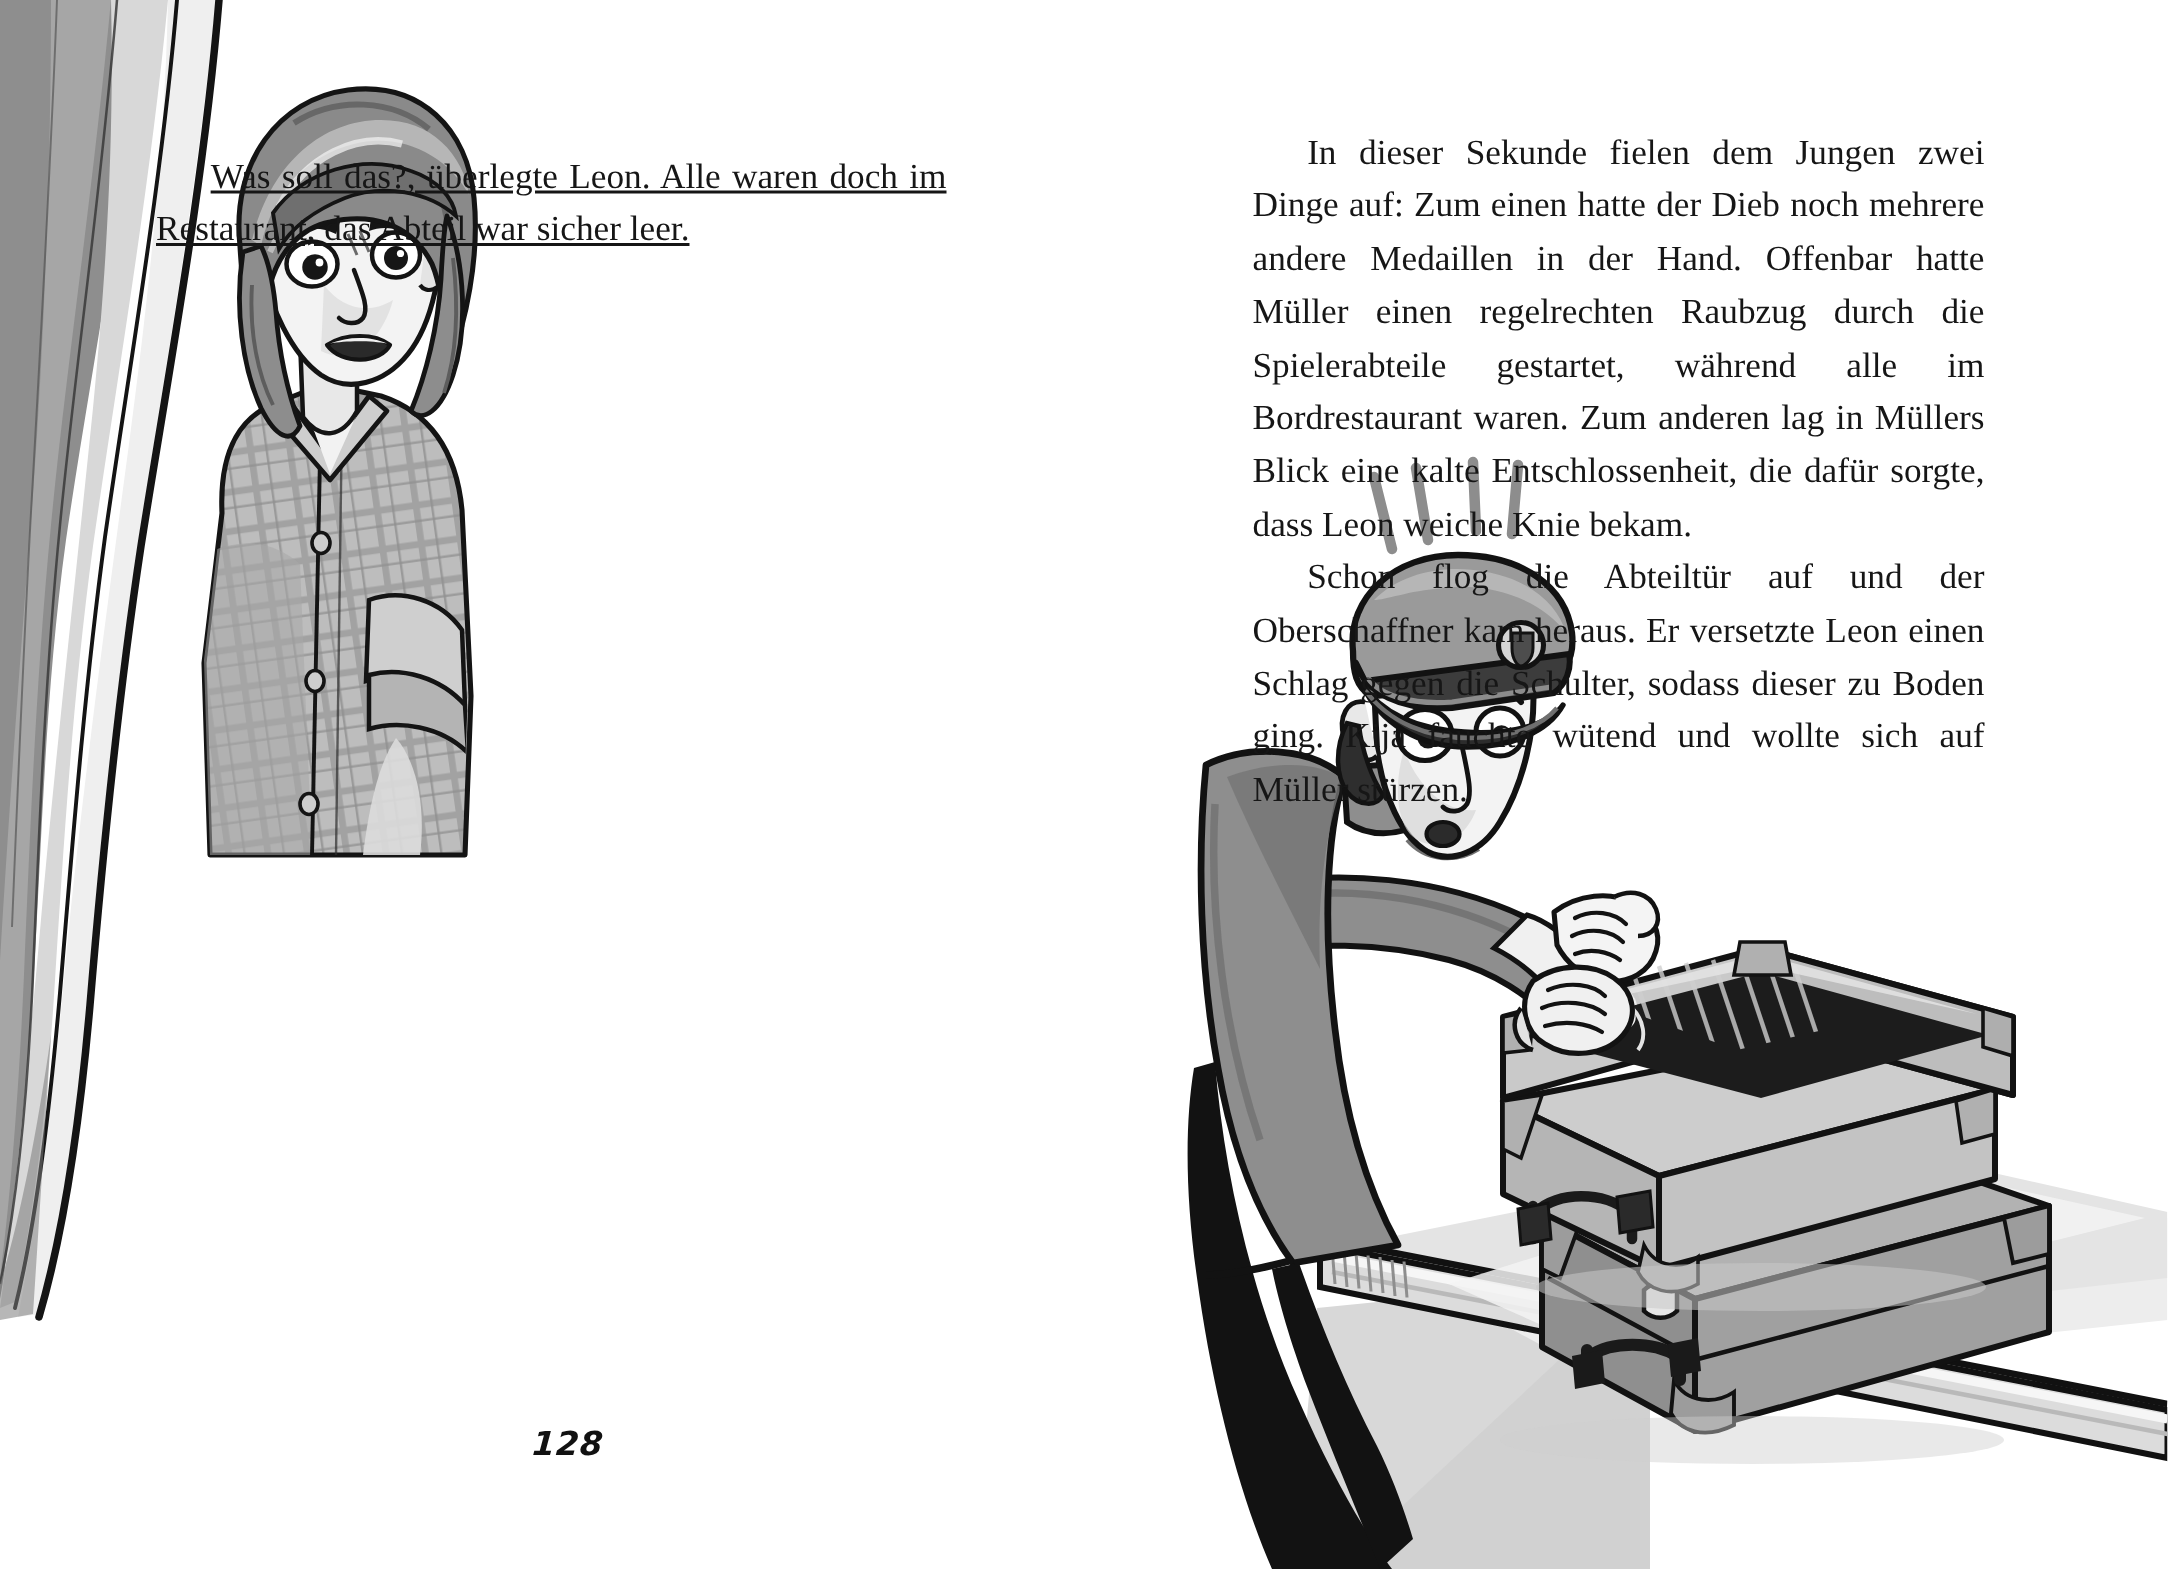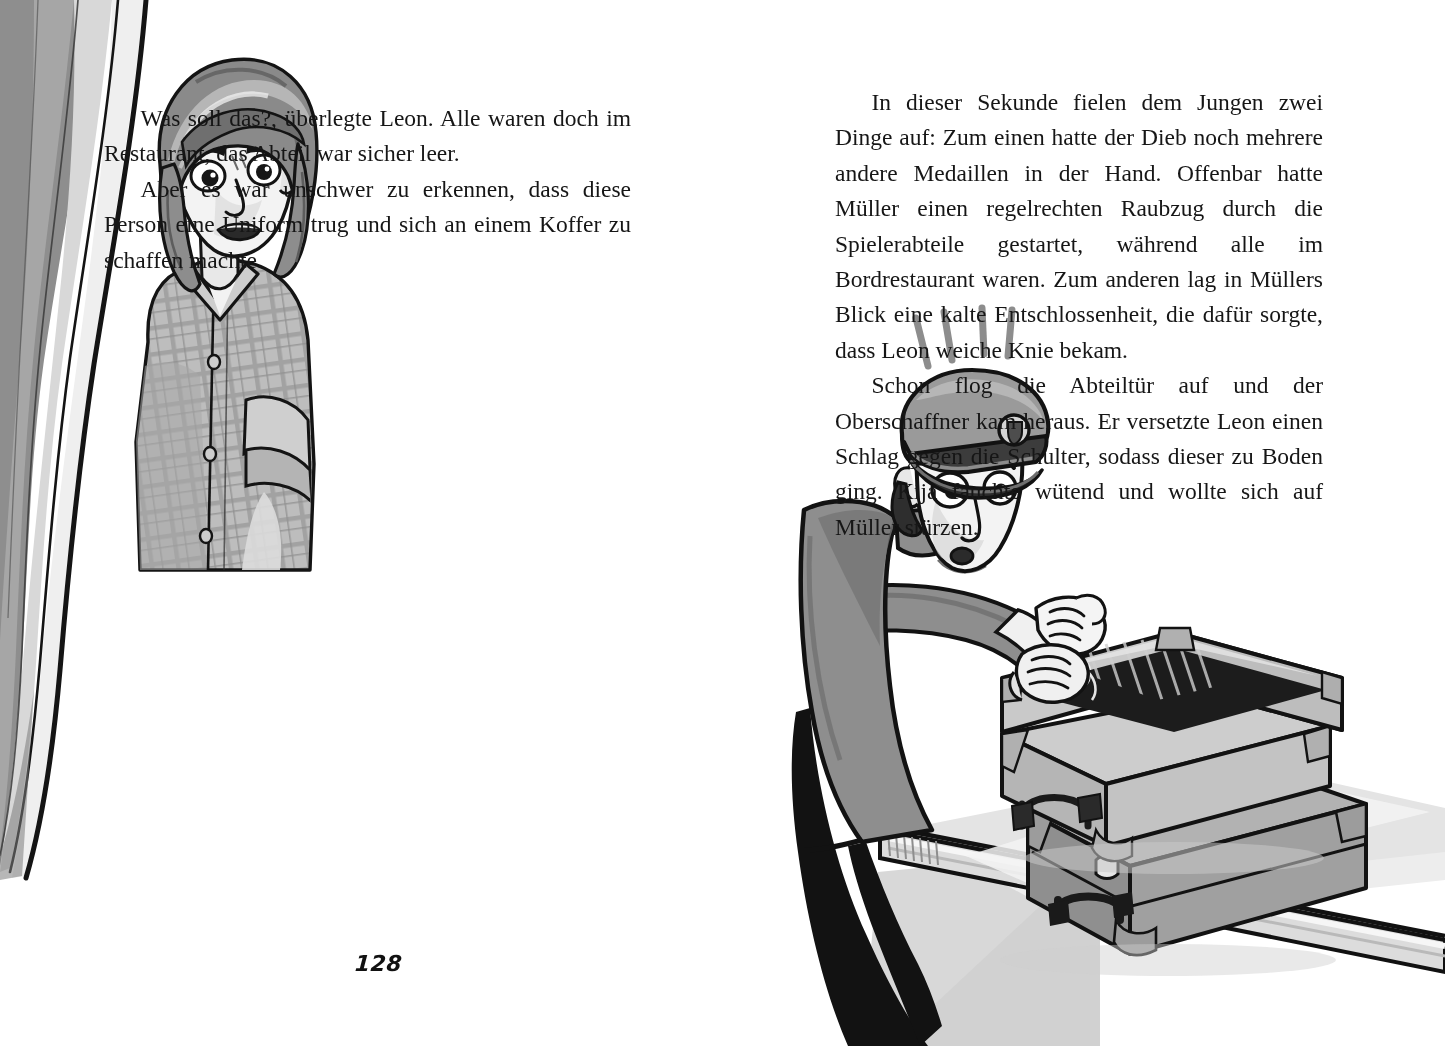--- a/index.html
+++ b/index.html
@@ -24,21 +24,21 @@
     line-height: 35.4px;
     text-align: justify;
     text-justify: inter-word;
     -webkit-hyphens: none;
     hyphens: none;
     color: #161616;
   }
   .col p { margin: 0; }
   .col p.ind { text-indent: 1.55em; }
 
-  #col-left  { left: 104px;  top: 101px;  width: 527px; }
+  #col-left  { left: 104px;  top: 101px;  width: 527px; text-decoration: underline; }
   #col-right { left: 835px;  top: 85px;  width: 488px; }
 
   
   .shape-boy {
     float: left;
     width: 0px;
     height: 390px;
     shape-outside: polygon(
         0px 0px,
         218px 0px, 218px 22px,
@@ -405,21 +405,20 @@
       </g>
 
       <ellipse cx="404" cy="498" rx="150" ry="16" fill="#c8c8c8" opacity="0.55"></ellipse>
       <ellipse cx="398" cy="600" rx="168" ry="16" fill="#cfcfcf" opacity="0.45"></ellipse>
     </svg>
   </div>
 
   <div class="col" id="col-left">
     <div class="shape-boy"></div>
     <p class="ind">Was soll das?, überlegte Leon. Alle waren doch im Restaurant, das Abteil war sicher leer.</p>
-    <p class="ind">Aber es war unschwer zu erkennen, dass diese Person eine Uniform trug und sich an einem Koffer zu schaffen machte.</p>
   </div>
 
   <div class="col" id="col-right">
     <p class="ind">In dieser Sekunde fielen dem Jungen zwei Dinge auf: Zum einen hatte der Dieb noch mehrere andere Medaillen in der Hand. Offenbar hatte Müller einen regelrechten Raubzug durch die Spielerabteile gestartet, während alle im Bordrestaurant waren. Zum anderen lag in Müllers Blick eine kalte Entschlossenheit, die dafür sorgte, dass Leon weiche Knie bekam.</p>
     <div class="shape-cond"></div>
     <p class="ind">Schon flog die Abteiltür auf und der Oberschaffner kam heraus. Er versetzte Leon einen Schlag gegen die Schulter, sodass dieser zu Boden ging. Kija fauchte wütend und wollte sich auf Müller stürzen.</p>
   </div>
 
   <div id="folio">128</div>
 

